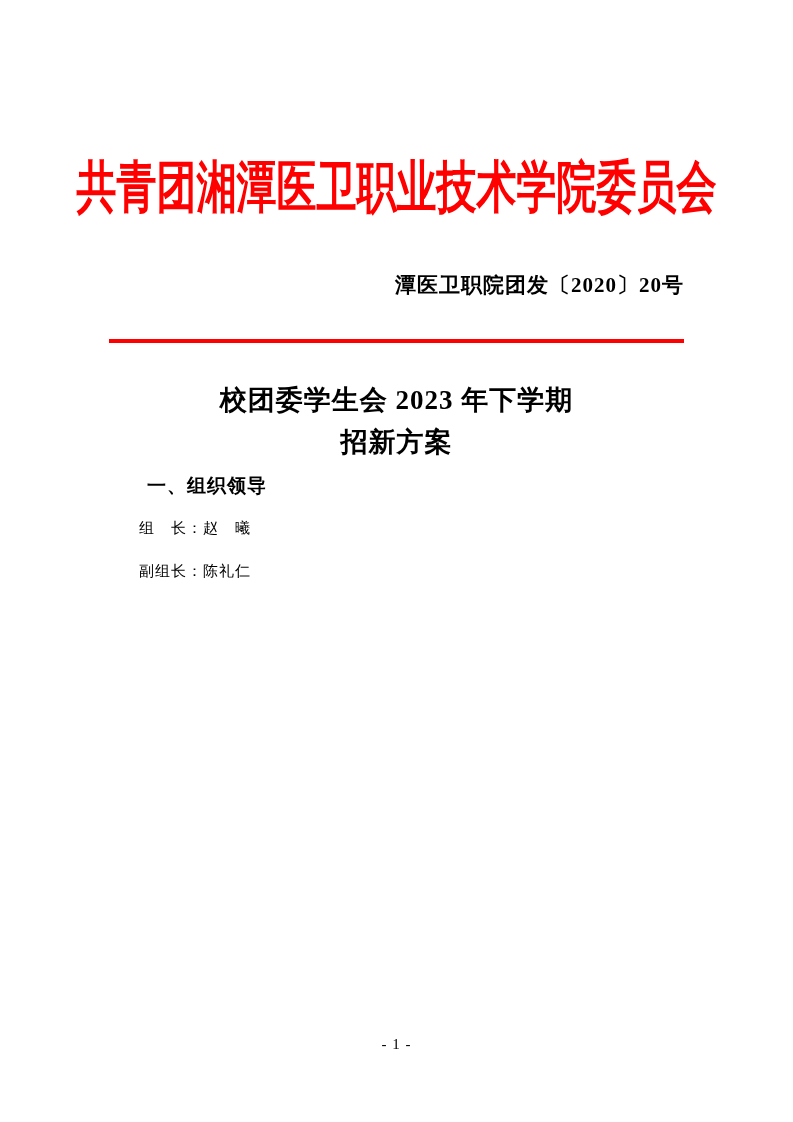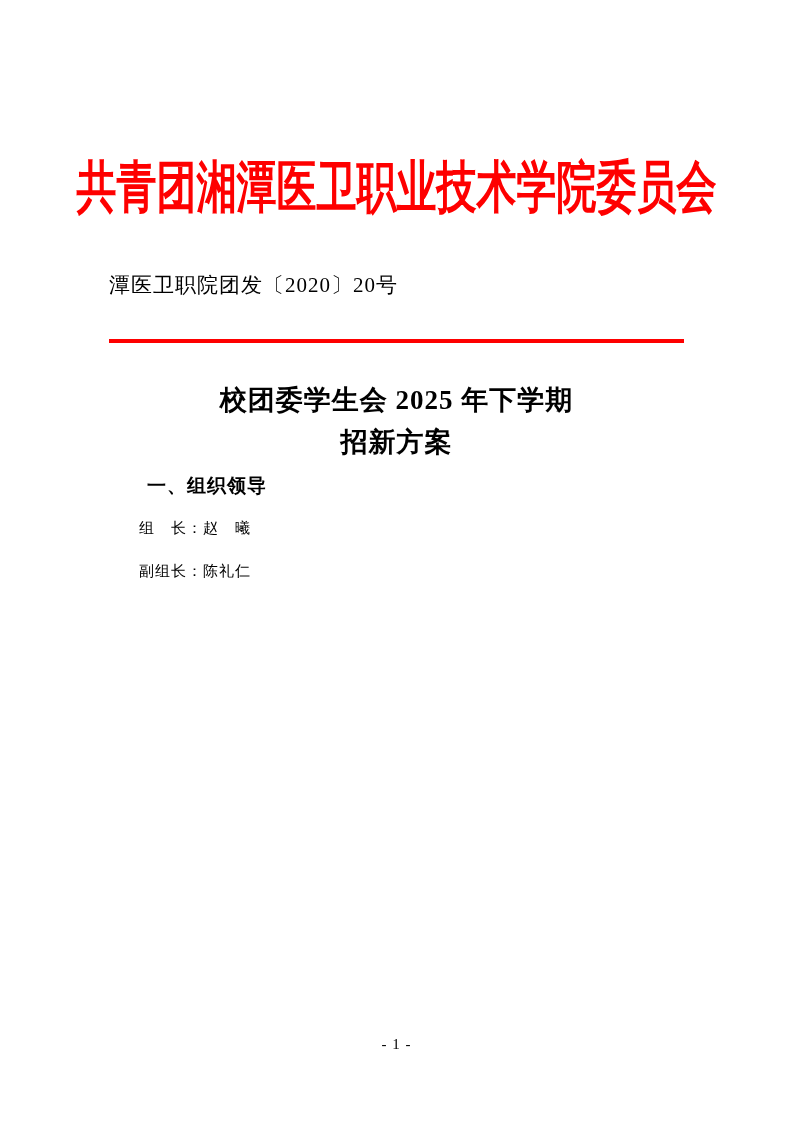--- a/index.html
+++ b/index.html
@@ -34,22 +34,22 @@
     font-size: 40px;
     white-space: nowrap;
     transform: scaleY(1.4);
     transform-origin: center;
     font-family: "Liberation Serif", "DejaVu Serif", serif;
   }
 
   
   .doc-number {
     margin-top: 56px;
-    text-align: left;
-    font-weight: normal;
+    text-align: right;
+    font-weight: bold;
     font-size: 21px;
     line-height: 28px;
     letter-spacing: 1px;
   }
 
   
   .red-rule {
     margin-top: 40px;
     height: 4px;
     background: #fe0000;
@@ -123,21 +123,21 @@
 
   <div class="red-title-wrap">
     <div class="red-title">共青团湘潭医卫职业技术学院委员会</div>
   </div>
 
   <div class="doc-number">潭医卫职院团发〔2020〕20号</div>
 
   <div class="red-rule"></div>
 
   <div class="doc-title">
-    <div>校团委学生会 2025 年下学期</div>
+    <div>校团委学生会 2023 年下学期</div>
     <div>招新方案</div>
   </div>
 
 
   <div class="section-heading">一、组织领导</div>
 
   <div class="person-line">组　长：赵　曦</div>
 
   <div class="person-line">副组长：陈礼仁</div>
 

